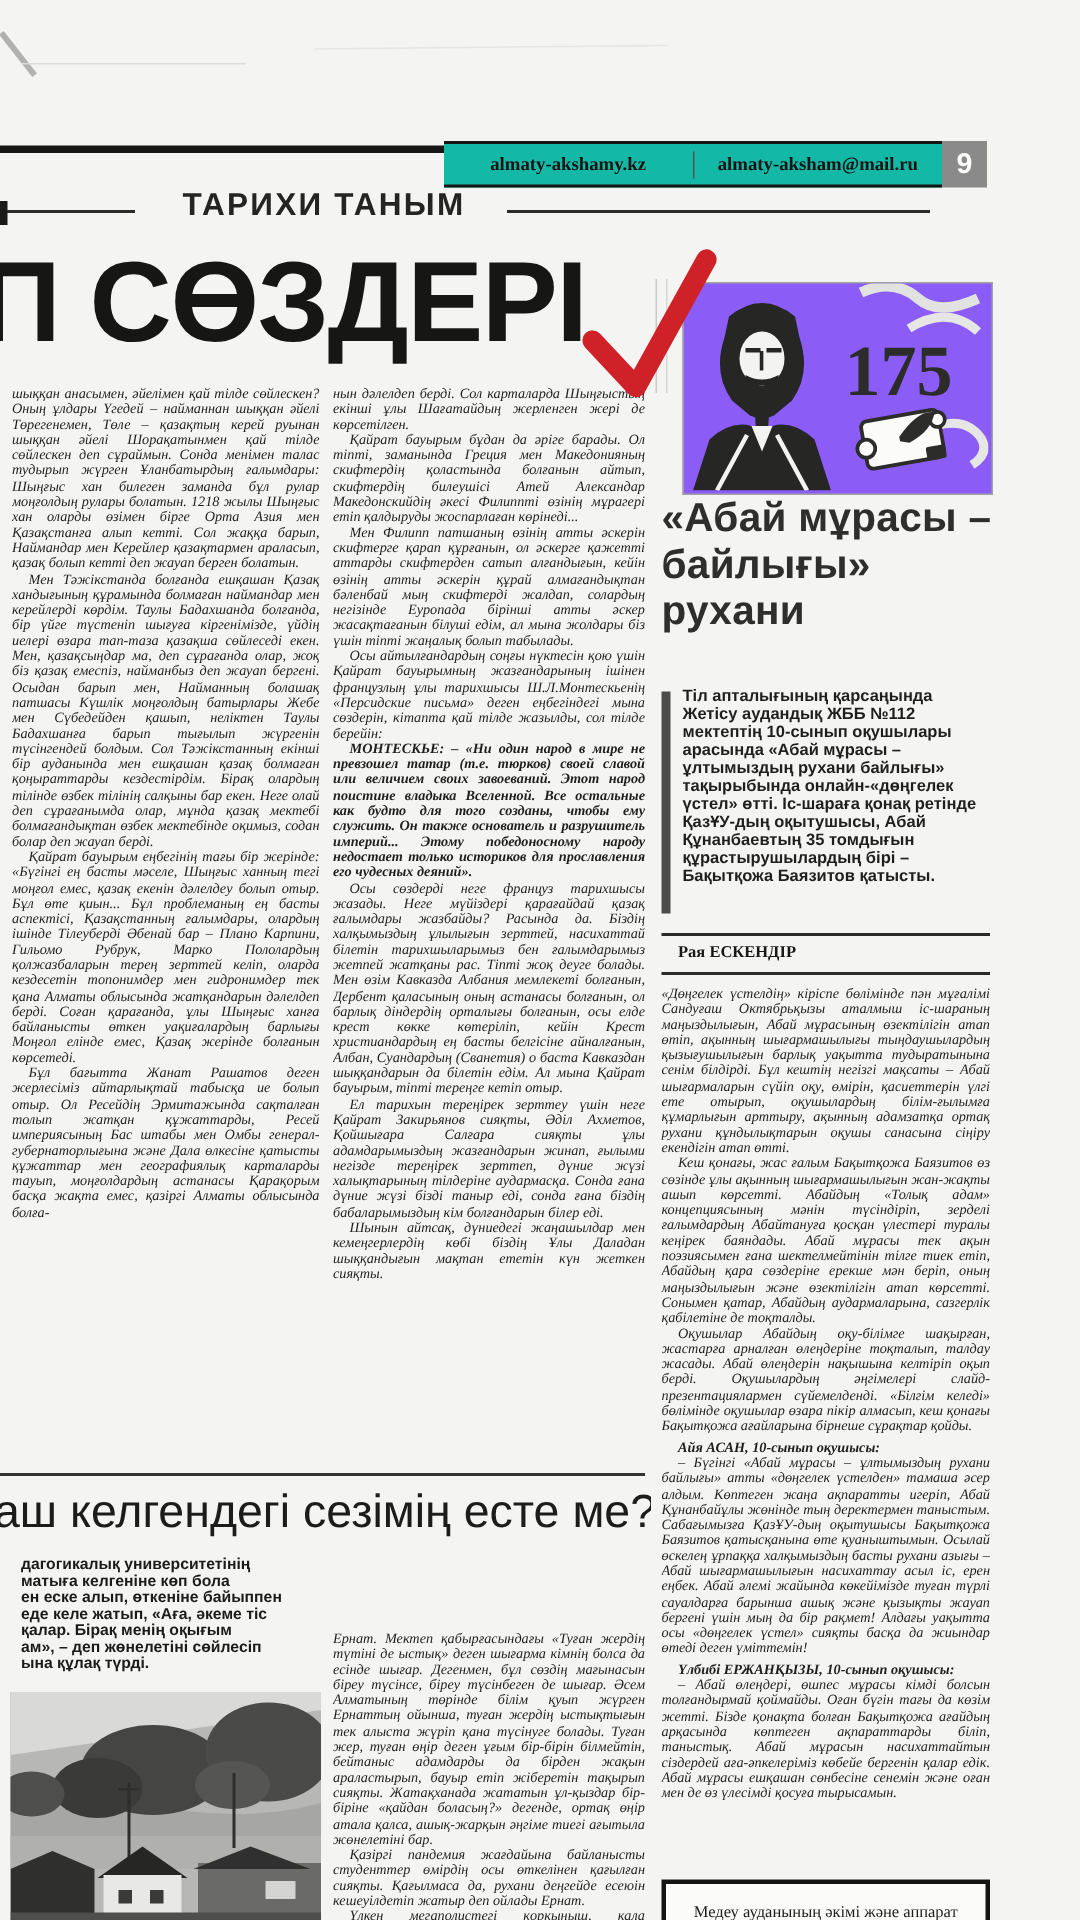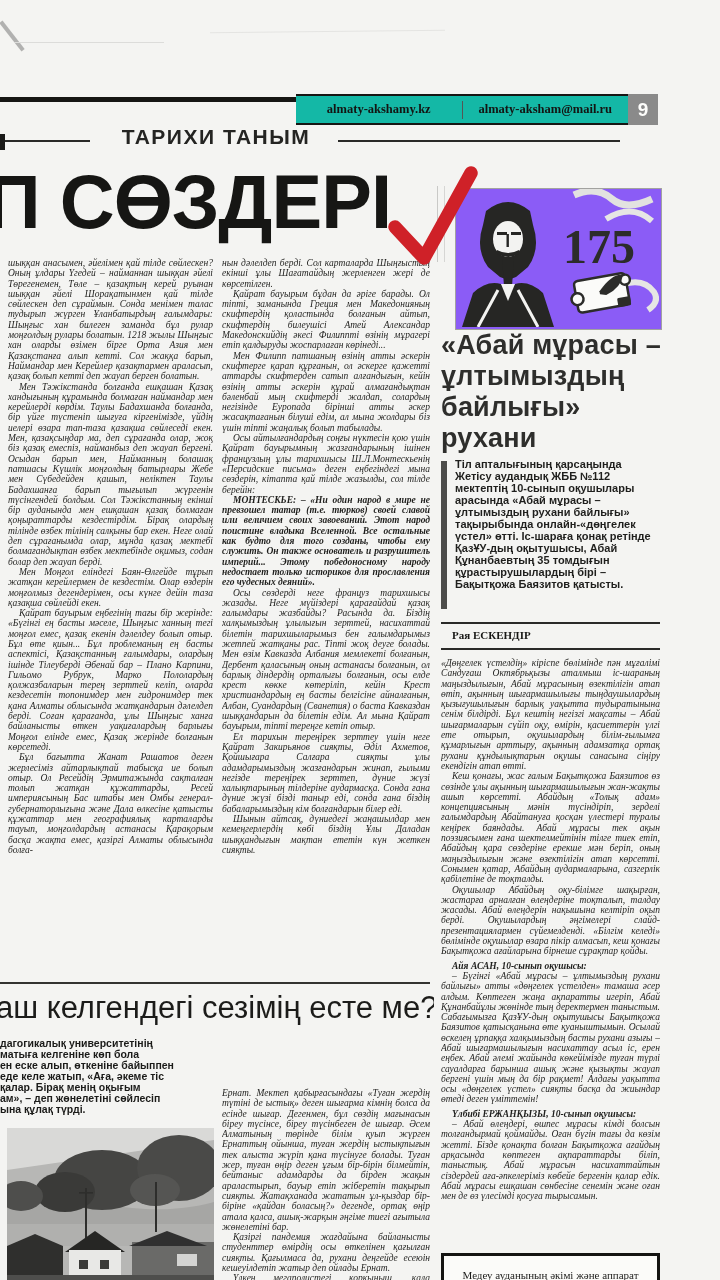--- a/index.html
+++ b/index.html
@@ -46,21 +46,21 @@
   .col p{margin:0;text-indent:11px;}
   .col p.ni{text-indent:0;}
   .col p.b{font-weight:bold;}
   .col p.sp{font-weight:bold;margin-top:4px;}
   .col3{left:441px;top:658px;width:219px;height:580px;overflow:hidden;}
   .col1{left:8px;top:258px;width:205px;height:712px;overflow:hidden;}
   .col2{left:222px;top:258px;width:208px;height:712px;overflow:hidden;}
   .sep2{left:0;top:982px;width:430px;height:2px;background:#333331;}
   .head2-wrap{left:0;top:988px;width:434px;height:42px;overflow:hidden;}
   .head2{font:400 31px/40px "Liberation Sans",sans-serif;color:#1c1c1a;margin-left:-4px;white-space:nowrap;}
-  .lead3{left:0;top:1038px;width:215px;}
+  .lead3{left:14px;top:1038px;width:215px;}
   .lead3 div{font:700 10.5px/11px "Liberation Sans",sans-serif;color:#1b1b19;white-space:nowrap;overflow:hidden;}
   .photo{left:7px;top:1128px;width:207px;height:152px;background:#b7b7b5;}
   .col2b{left:222px;top:1088px;width:208px;height:248px;overflow:hidden;}
   .notice{left:441px;top:1253px;width:213px;height:27px;border:3px solid #141412;background:#fbfbf9;
       overflow:hidden;text-align:center;font:11px "Liberation Serif",serif;color:#1d1d1b;padding-top:13px;}
 </style>
 </head>
 <body>
 
 <div class="abs art1"></div>
@@ -118,21 +118,20 @@
       <circle cx="11" cy="26" r="6" fill="#fbfbf9" stroke="#2c2c2a" stroke-width="2.5"></circle>
       <circle cx="61" cy="15" r="5" fill="#fbfbf9" stroke="#2c2c2a" stroke-width="2.5"></circle>
       <path d="M34,22 q16,-16 26,-12 q-4,12 -20,17 l-6,-2 z" fill="#2c2c2a"></path>
       <rect x="50" y="32" width="13" height="9" rx="1.5" fill="#2c2c2a"></rect>
     </g>
   </svg>
 </div>
 
 <div class="abs a2title">
   <div>«Абай мұрасы –</div>
-  <div>ұлтымыздың</div>
   <div>байлығы»</div>
   <div>рухани</div>
 </div>
 <div class="abs leadbar"></div>
 <div class="abs lead">Тіл апталығының қарсаңында Жетісу аудандық ЖББ №112 мектептің 10-сынып оқушылары арасында «Абай мұрасы – ұлтымыздың рухани байлығы» тақырыбында онлайн-«дөңгелек үстел» өтті. Іс-шараға қонақ ретінде ҚазҰУ-дың оқытушысы, Абай Құнанбаевтың 35 томдығын құрастырушылардың бірі – Бақытқожа Баязитов қатысты.</div>
 <div class="abs hr3" style="top:622px;"></div>
 <div class="abs author">Рая ЕСКЕНДІР</div>
 <div class="abs hr3" style="top:648px;"></div>
 
 <div class="abs col col3">
@@ -141,21 +140,20 @@
   <p>Оқушылар Абайдың оқу-білімге шақырған, жастарға арналған өлеңдеріне тоқталып, талдау жасады. Абай өлеңдерін нақышына келтіріп оқып берді. Оқушылардың әңгімелері слайд-презентациялармен сүйемелденді. «Білгім келеді» бөлімінде оқушылар өзара пікір алмасып, кеш қонағы Бақытқожа ағайларына бірнеше сұрақтар қойды.</p>
   <p class="sp">Айя АСАН, 10-сынып оқушысы:</p>
   <p>– Бүгінгі «Абай мұрасы – ұлтымыздың рухани байлығы» атты «дөңгелек үстелден» тамаша әсер алдым. Көптеген жаңа ақпаратты игеріп, Абай Құнанбайұлы жөнінде тың деректермен таныстым. Сабағымызға ҚазҰУ-дың оқытушысы Бақытқожа Баязитов қатысқанына өте қуаныштымын. Осылай өскелең ұрпаққа халқымыздың басты рухани азығы – Абай шығармашылығын насихаттау асыл іс, ерен еңбек. Абай әлемі жайында көкейімізде туған түрлі сауалдарға барынша ашық және қызықты жауап бергені үшін мың да бір рақмет! Алдағы уақытта осы «дөңгелек үстел» сияқты басқа да жиындар өтеді деген үміттемін!</p>
   <p class="sp">Үлбибі ЕРЖАНҚЫЗЫ, 10-сынып оқушысы:</p>
   <p>– Абай өлеңдері, өшпес мұрасы кімді болсын толғандырмай қоймайды. Оған бүгін тағы да көзім жетті. Бізде қонақта болған Бақытқожа ағайдың арқасында көптеген ақпараттарды біліп, таныстық. Абай мұрасын насихаттайтын сіздердей аға-әпкелеріміз көбейе бергенін қалар едік. Абай мұрасы ешқашан сөнбесіне сенемін және оған мен де өз үлесімді қосуға тырысамын.</p>
 </div>
 
 <div class="abs col col1">
   <p class="ni">шыққан анасымен,  әйелімен қай тілде сөйлескен? Оның ұлдары Үгедей – найманнан шыққан әйелі Төрегенемен, Төле – қазақтың керей руынан шыққан әйелі Шорақатынмен қай тілде сөйлескен деп сұраймын. Сонда менімен талас тудырып жүрген Ұланбатырдың ғалымдары: Шыңғыс хан билеген заманда бұл рулар моңғолдың рулары болатын. 1218 жылы Шыңғыс хан оларды өзімен бірге Орта Азия мен Қазақстанға алып кетті. Сол жаққа барып, Наймандар мен Керейлер қазақтармен араласып, қазақ болып кетті деп жауап берген болатын.</p>
   <p>Мен Тәжікстанда болғанда ешқашан Қазақ хандығының құрамында болмаған наймандар мен керейлерді көрдім. Таулы Бадахшанда болғанда, бір үйге түстеніп шығуға кіргенімізде, үйдің иелері өзара тап-таза қазақша сөйлеседі екен. Мен, қазақсыңдар ма, деп сұрағанда олар, жоқ біз қазақ емеспіз, найманбыз деп жауап бергені. Осыдан барып мен, Найманның болашақ патшасы Күшлік моңғолдың батырлары Жебе мен Сүбедейден қашып, неліктен Таулы Бадахшанға барып тығылып жүргенін түсінгендей болдым. Сол Тәжікстанның екінші бір ауданында мен ешқашан қазақ болмаған қоңыраттарды кездестірдім. Бірақ олардың тілінде өзбек тілінің салқыны бар екен. Неге олай деп сұрағанымда олар, мұнда қазақ мектебі болмағандықтан өзбек мектебінде оқимыз, содан болар деп жауап берді.</p>
-  <p>Мен Моңғол еліндегі Баян-Өлгейде тұрып жатқан керейлермен де кездестім. Олар өздерін моңғолмыз дегендерімен, осы күнге дейін таза қазақша сөйлейді екен.</p>
   <p>Қайрат бауырым еңбегінің тағы бір жерінде: «Бүгінгі ең басты мәселе, Шыңғыс ханның тегі моңғол емес, қазақ екенін дәлелдеу болып отыр. Бұл өте қиын...  Бұл проблеманың ең басты аспектісі, Қазақстанның ғалымдары, олардың ішінде Тілеуберді Әбенай бар – Плано Карпини, Гильомо Рубрук, Марко Пололардың қолжазбаларын терең зерттей келіп, оларда кездесетін топонимдер мен гидронимдер тек қана Алматы облысында жатқандарын дәлелдеп берді. Соған қарағанда, ұлы Шыңғыс ханға байланысты өткен уақиғалардың барлығы Моңғол елінде емес, Қазақ жерінде болғанын көрсетеді.</p>
   <p>Бұл бағытта Жанат Рашатов деген жерлесіміз айтарлықтай табысқа ие болып отыр. Ол Ресейдің Эрмитажында сақталған толып жатқан құжаттарды, Ресей империясының Бас штабы мен Омбы генерал-губернаторлығына және Дала өлкесіне қатысты құжаттар мен географиялық карталарды тауып, моңғолдардың астанасы Қарақорым басқа жақта емес, қазіргі Алматы облысында болға-</p>
 </div>
 <div class="abs col col2">
   <p class="ni">нын дәлелдеп берді. Сол карталарда Шыңғыстың екінші ұлы Шағатайдың жерленген жері де көрсетілген.</p>
   <p>Қайрат бауырым бұдан да әріге барады. Ол тіпті, заманында Греция мен Македонияның скифтердің қоластында болғанын айтып,  скифтердің билеушісі Атей Александар Македонскийдің әкесі Филиппті өзінің мұрагері етіп қалдыруды жоспарлаған көрінеді...</p>
   <p>Мен Филипп патшаның өзінің атты әскерін скифтерге қарап құрғанын, ол әскерге қажетті аттарды скифтерден сатып алғандығын, кейін өзінің атты әскерін құрай алмағандықтан бәленбай мың скифтерді жалдап, солардың негізінде Еуропада бірінші атты әскер жасақтағанын білуші едім, ал мына жолдары  біз үшін тіпті жаңалық болып табылады.</p>
   <p>Осы айтылғандардың соңғы нүктесін қою үшін Қайрат бауырымның жазғандарының ішінен  французлың ұлы тарихшысы Ш.Л.Монтескьенің «Персидские письма» деген еңбегіндегі мына сөздерін, кітапта қай тілде жазылды, сол тілде берейін:</p>
   <p class="b">МОНТЕСКЬЕ: – «Ни один народ в мире не превзошел татар (т.е. тюрков) своей славой или величием своих завоеваний. Этот народ поистине владыка Вселенной. Все остальные как будто для того созданы, чтобы ему служить. Он также  основатель и разрушитель империй... Этому победоносному народу недостает только историков для прославления его чудесных деяний».</p>
   <p>Осы сөздерді неге  француз тарихшысы жазады. Неге  мүйіздері қарағайдай қазақ ғалымдары жазбайды? Расында да.  Біздің халқымыздың ұлылығын зерттей, насихаттай білетін тарихшыларымыз бен ғалымдарымыз жетпей жатқаны рас. Тіпті жоқ деуге болады.  Мен өзім Кавказда Албания мемлекеті болғанын, Дербент қаласының оның астанасы болғанын, ол барлық діндердің орталығы болғанын, осы елде крест көкке көтеріліп,  кейін Крест христиандардың ең басты белгісіне айналғанын, Албан, Суандардың (Сванетия) о баста Кавказдан шыққандарын да білетін едім.  Ал мына  Қайрат бауырым, тіпті тереңге кетіп отыр.</p>

